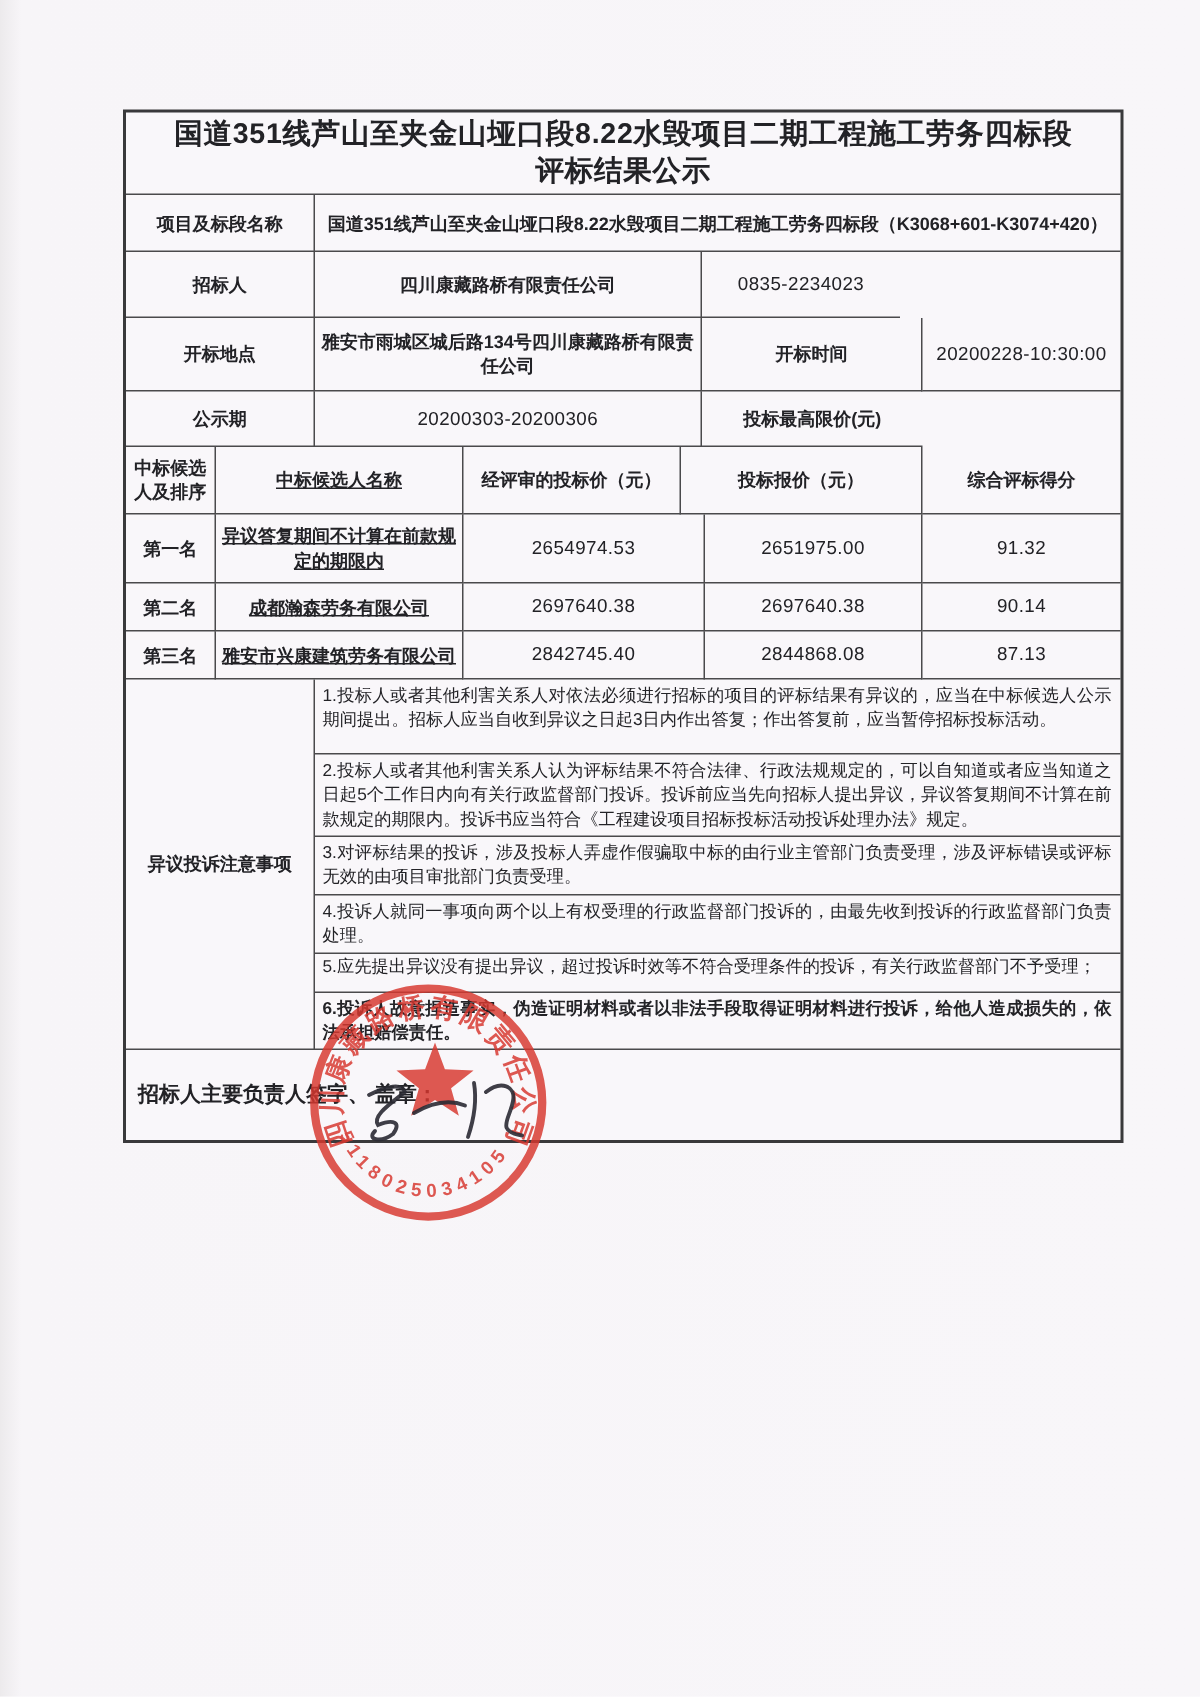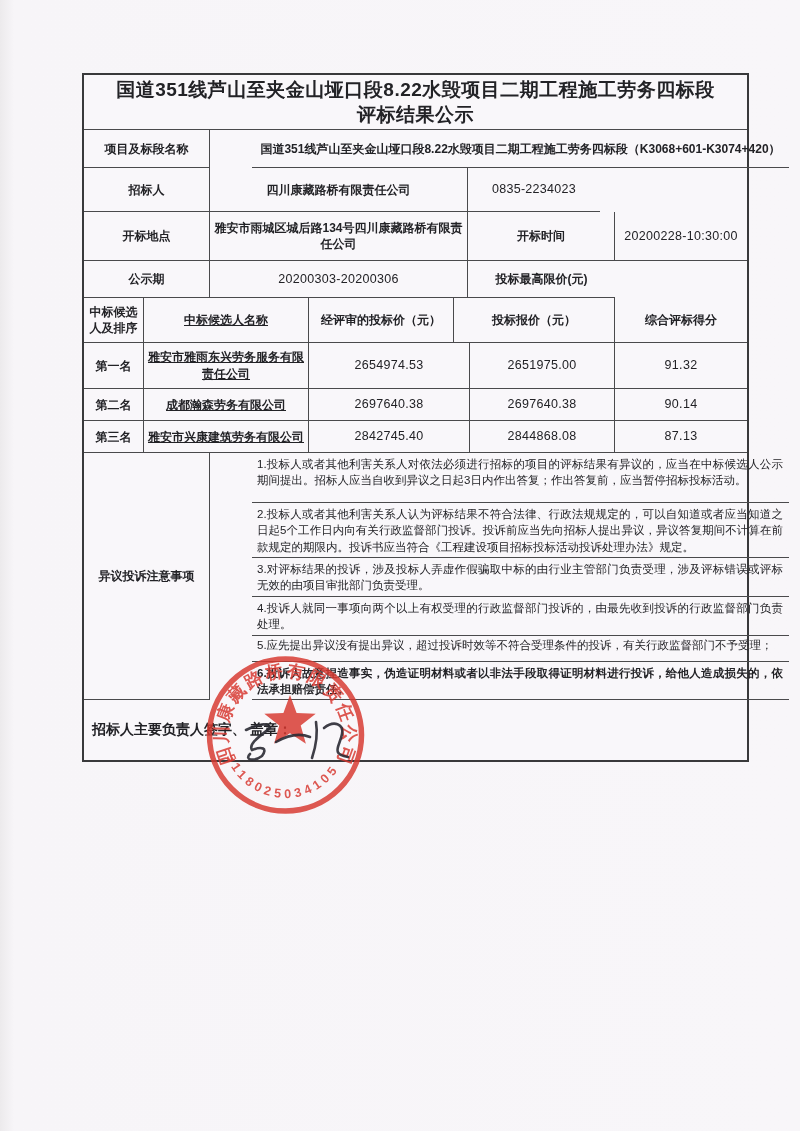--- a/index.html
+++ b/index.html
@@ -16,21 +16,21 @@
   .row{display:flex;width:663px;}
   .cell{
     box-sizing:border-box;display:flex;align-items:center;justify-content:center;
     text-align:center;padding:2px 4px;font-size:12px;font-weight:600;color:#222226;
     border-right:1.5px solid #4a4a4c;border-bottom:1.5px solid #4a4a4c;
     flex-direction:column;line-height:1.35;
   }
   .row .cell:last-child{border-right:none;}
   .w60{flex:0 0 60px;}  .w126{flex:0 0 126px;} .w132{flex:0 0 132px;}
   .w145{flex:0 0 145px;}.w147{flex:0 0 147px;} .w161{flex:0 0 161px;}
-  .w165{flex:0 0 165px;text-decoration:underline;}.w258{flex:0 0 258px;} .w537{flex:0 0 537px;margin-left:42px;}
+  .w165{flex:0 0 165px;text-decoration:underline;}.w258{flex:0 0 258px;} .w537{flex:0 0 537px;}
   .w663{flex:0 0 663px;}
   .h50{min-height:50px;} .h38{min-height:38px;} .h44{min-height:44px;}
   .h49{min-height:49px;} .h37{min-height:37px;} .h45{min-height:45px;}
   .h46{min-height:46px;} .h32{min-height:32px;} .h60{min-height:60px;}
   .title-cell{font-size:19px;font-weight:700;line-height:1.32;letter-spacing:.5px;}
   .num{font-weight:500;font-size:12.5px;letter-spacing:.3px;}
   .notes-col{display:flex;flex-direction:column;box-sizing:border-box;}
   .note{
     box-sizing:border-box;border-bottom:1.5px solid #4a4a4c;
     font-size:11.5px;font-weight:500;line-height:1.42;text-align:justify;
@@ -85,21 +85,21 @@
   <div class="row">
     <div class="cell w60 h45">中标候选人及排序</div>
     <div class="cell w165 h45">中标候选人名称</div>
     <div class="cell w145 h45">经评审的投标价（元）</div>
     <div class="cell w161 h45">投标报价（元）</div>
     <div class="cell w132 h45">综合评标得分</div>
   </div>
 
   <div class="row">
     <div class="cell w60 h46">第一名</div>
-    <div class="cell w165 h46">雅安市雅雨东兴劳务服务有限责任公司</div>
+    <div class="cell w165 h46">异议答复期间不计算在前款规定的期限内</div>
     <div class="cell w161 h46 num">2654974.53</div>
     <div class="cell w145 h46 num">2651975.00</div>
     <div class="cell w132 h46 num">91.32</div>
   </div>
   <div class="row">
     <div class="cell w60 h32">第二名</div>
     <div class="cell w165 h32">成都瀚森劳务有限公司</div>
     <div class="cell w161 h32 num">2697640.38</div>
     <div class="cell w145 h32 num">2697640.38</div>
     <div class="cell w132 h32 num">90.14</div>

